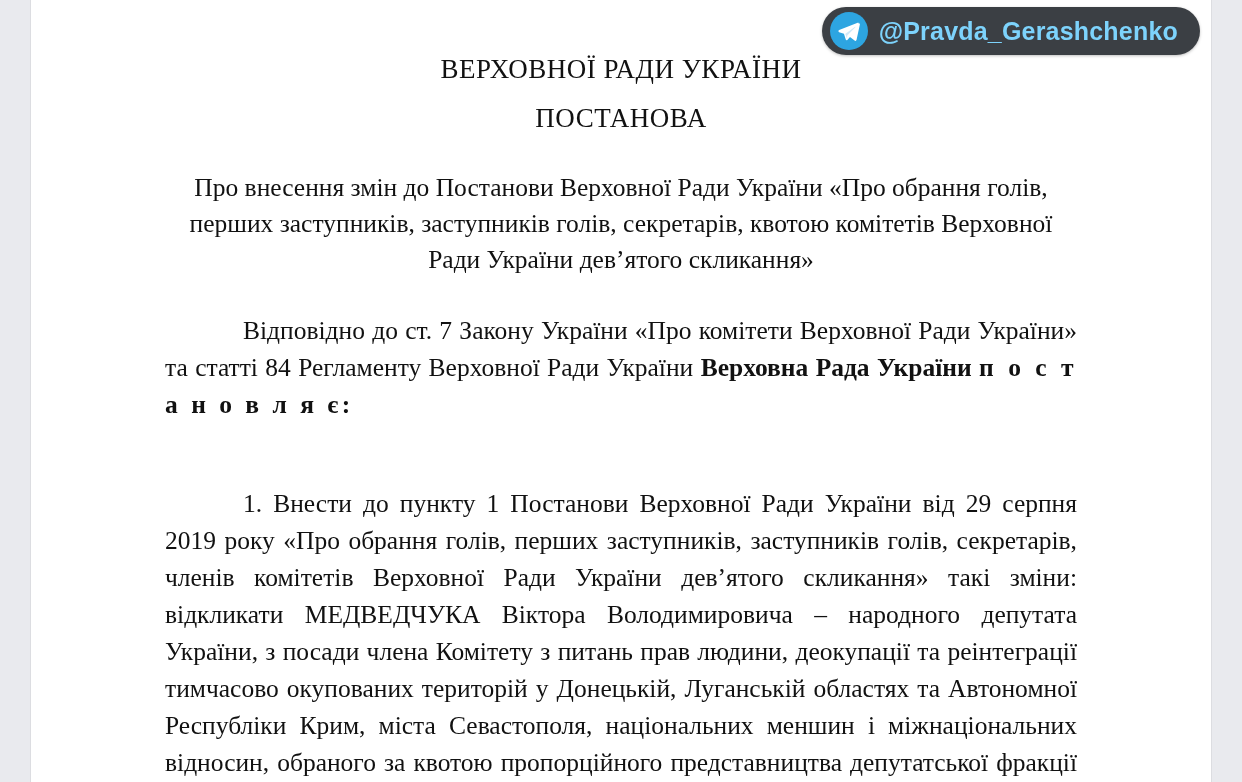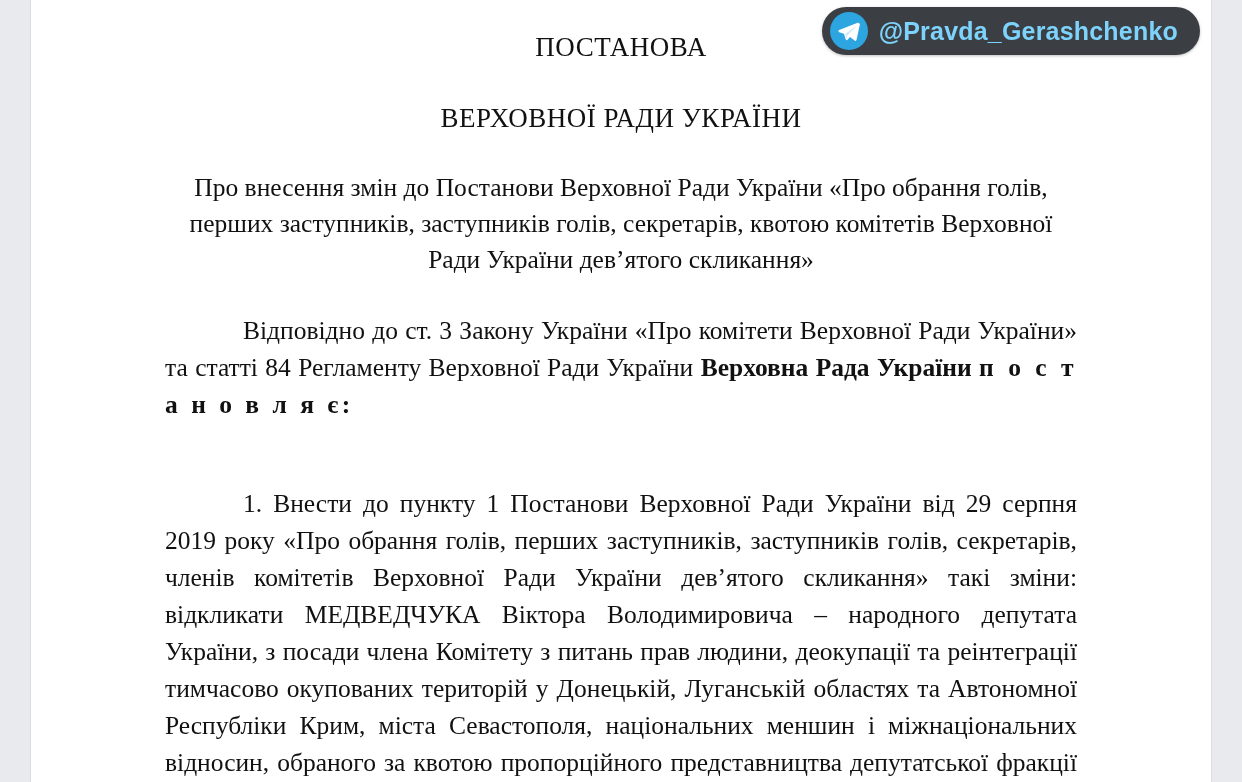--- a/index.html
+++ b/index.html
@@ -111,27 +111,27 @@
     background: #dcdde1;
   }
 </style>
 </head>
 <body>
 
 <div id="page">
 
   <div class="doc-body">
 
+    <div class="title-line title-2">ВЕРХОВНОЇ РАДИ УКРАЇНИ</div>
+
     <div class="title-line title-1">ПОСТАНОВА</div>
-
-    <div class="title-line title-2">ВЕРХОВНОЇ РАДИ УКРАЇНИ</div>
 
     <div class="subtitle">Про внесення змін до Постанови Верховної Ради України «Про обрання голів, перших заступників, заступників голів, секретарів, квотою комітетів Верховної Ради України дев’ятого скликання»</div>
 
-    <p class="para p1"><span>Відповідно до ст. 3 Закону України «Про комітети Верховної Ради України» та статті 84 Регламенту Верховної Ради України </span><span class="bold">Верховна Рада України</span> <span class="spaced">п о с т а н о в л я є</span><span class="bold">:</span></p>
+    <p class="para p1"><span>Відповідно до ст. 7 Закону України «Про комітети Верховної Ради України» та статті 84 Регламенту Верховної Ради України </span><span class="bold">Верховна Рада України</span> <span class="spaced">п о с т а н о в л я є</span><span class="bold">:</span></p>
 
     <p class="para p2">1. Внести до пункту 1 Постанови Верховної Ради України від 29 серпня 2019 року «Про обрання голів, перших заступників, заступників голів, секретарів, членів комітетів Верховної Ради України дев’ятого скликання» такі зміни: відкликати МЕДВЕДЧУКА Віктора Володимировича – народного депутата України, з посади члена Комітету з питань прав людини, деокупації та реінтеграції тимчасово окупованих територій у Донецькій, Луганській областях та Автономної Республіки Крим, міста Севастополя, національних меншин і міжнаціональних відносин, обраного за квотою пропорційного представництва депутатської фракції Політичної партії "ОПОЗИЦІЙНА ПЛАТФОРМА - ЗА ЖИТТЯ"</p>
 
   </div>
 
 </div>
 
 <div id="watermark">
   <span class="tg-circle">
     <svg width="26" height="26" viewBox="0 0 24 24" aria-hidden="true">

